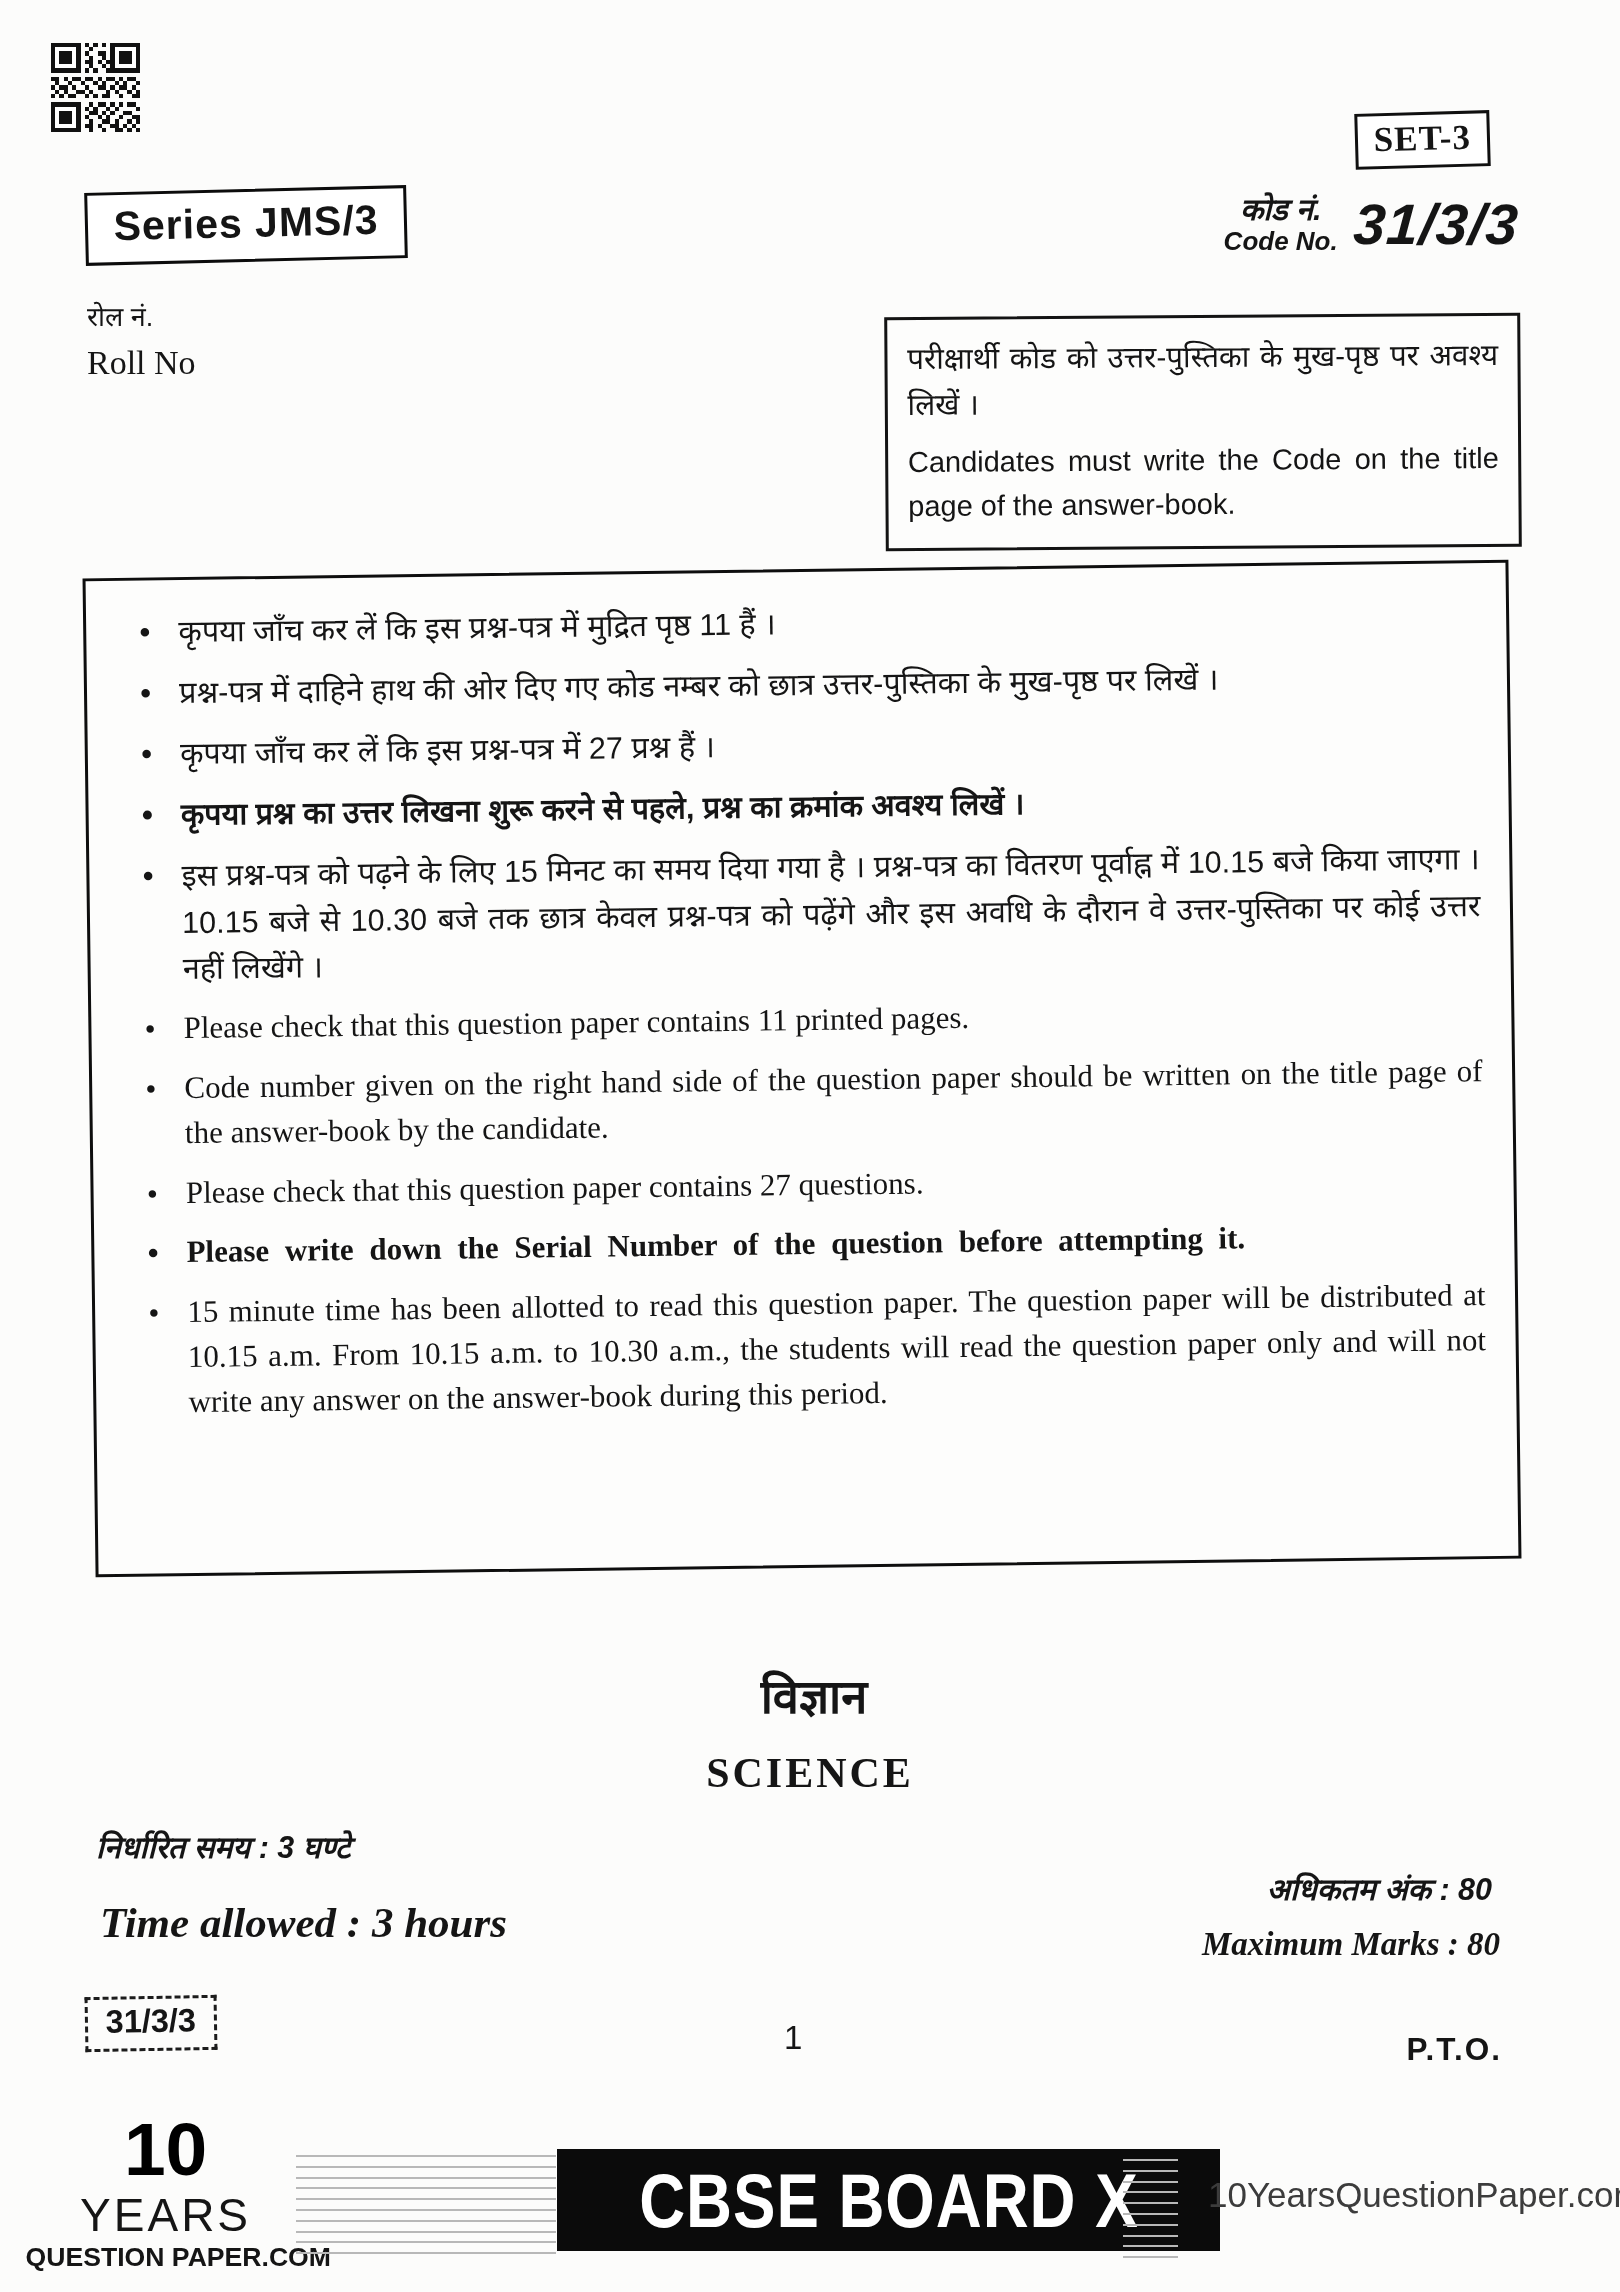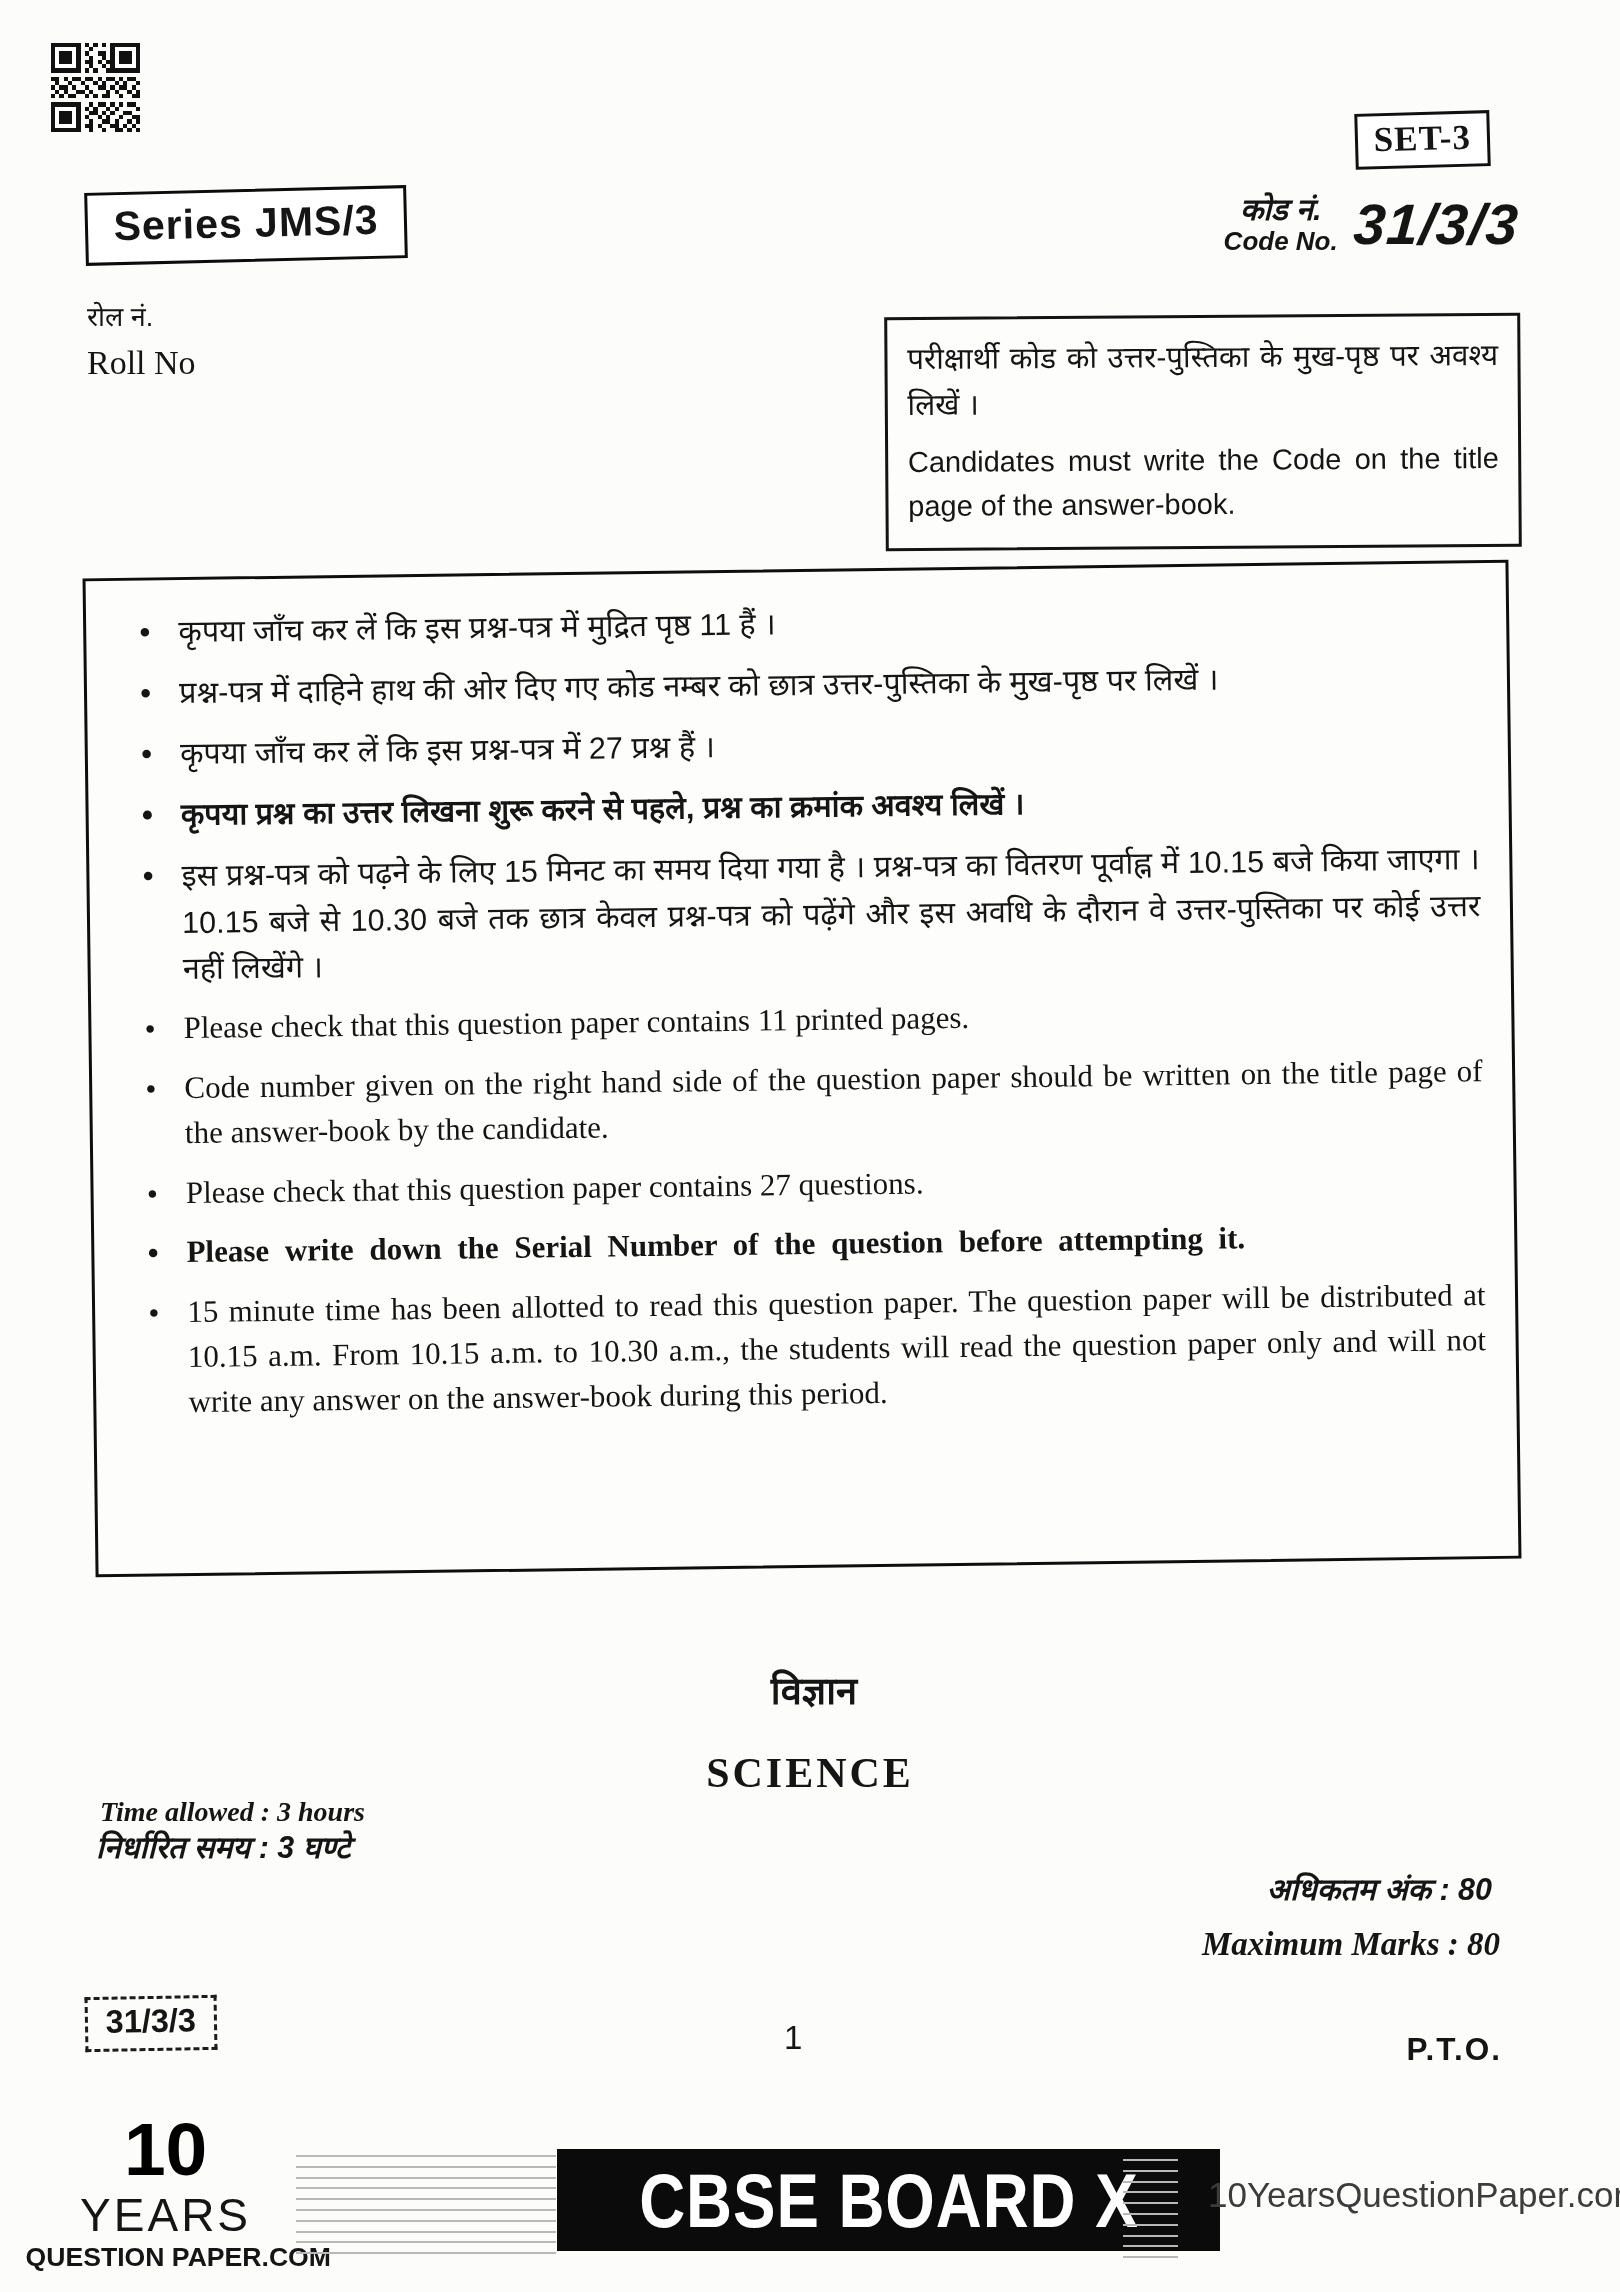--- a/index.html
+++ b/index.html
@@ -58,34 +58,34 @@
   .instr-hi li { font-size:30.5px; line-height:1.52; text-align:justify; }
   .instr-en li {
     font-family:"Liberation Serif", serif; font-size:31px;
     line-height:1.45; text-align:justify;
   }
   li.bold { font-weight:bold; }
   .instr-en li.bold { word-spacing:7.9px; }
   
   .title-hi {
     position:absolute; left:0; right:0; top:1663px; text-align:center;
-    font-size:38px; font-weight:bold;padding-left:8px;
+    font-size:47px; font-weight:bold;padding-left:8px;
   }
   .title-en {
     position:absolute; left:0; right:0; top:1749px; text-align:center;
     font-family:"Liberation Serif", serif; font-size:42px; font-weight:bold;
     letter-spacing:3px;
   }
   .time-hi {
     position:absolute; left:96px; top:1825px;
     font-size:30.5px; font-weight:bold; font-style:italic;
   }
   .time-en {
-    position:absolute; left:100px; top:1796px;
-    font-family:"Liberation Serif", serif; font-size:28px;
+    position:absolute; left:100px; top:1898px;
+    font-family:"Liberation Serif", serif; font-size:43px;
     font-weight:bold; font-style:italic;
   }
   .marks-hi {
     position:absolute; right:128px; top:1867px;
     font-size:30.5px; font-weight:bold; font-style:italic;
   }
   .marks-en {
     position:absolute; right:120px; top:1926px;
     font-family:"Liberation Serif", serif; font-size:33px;
     font-weight:bold; font-style:italic;

